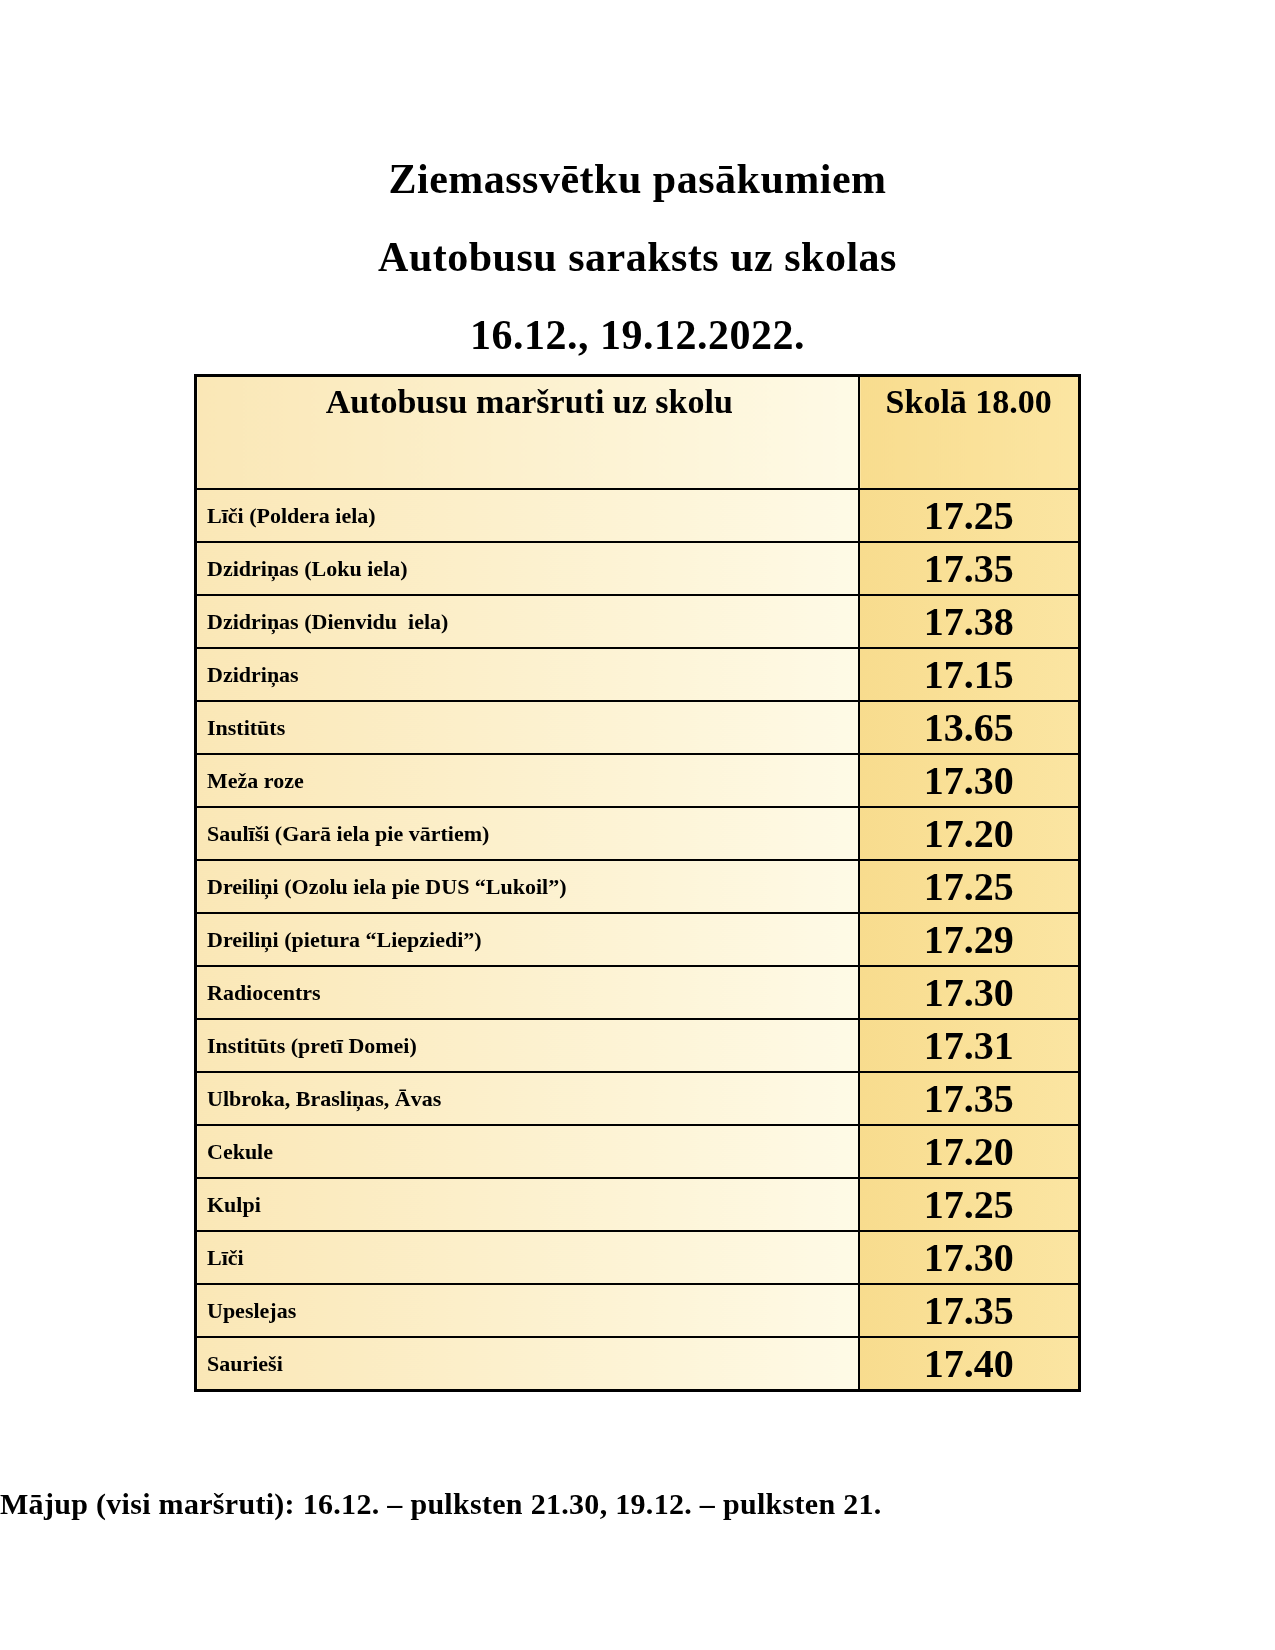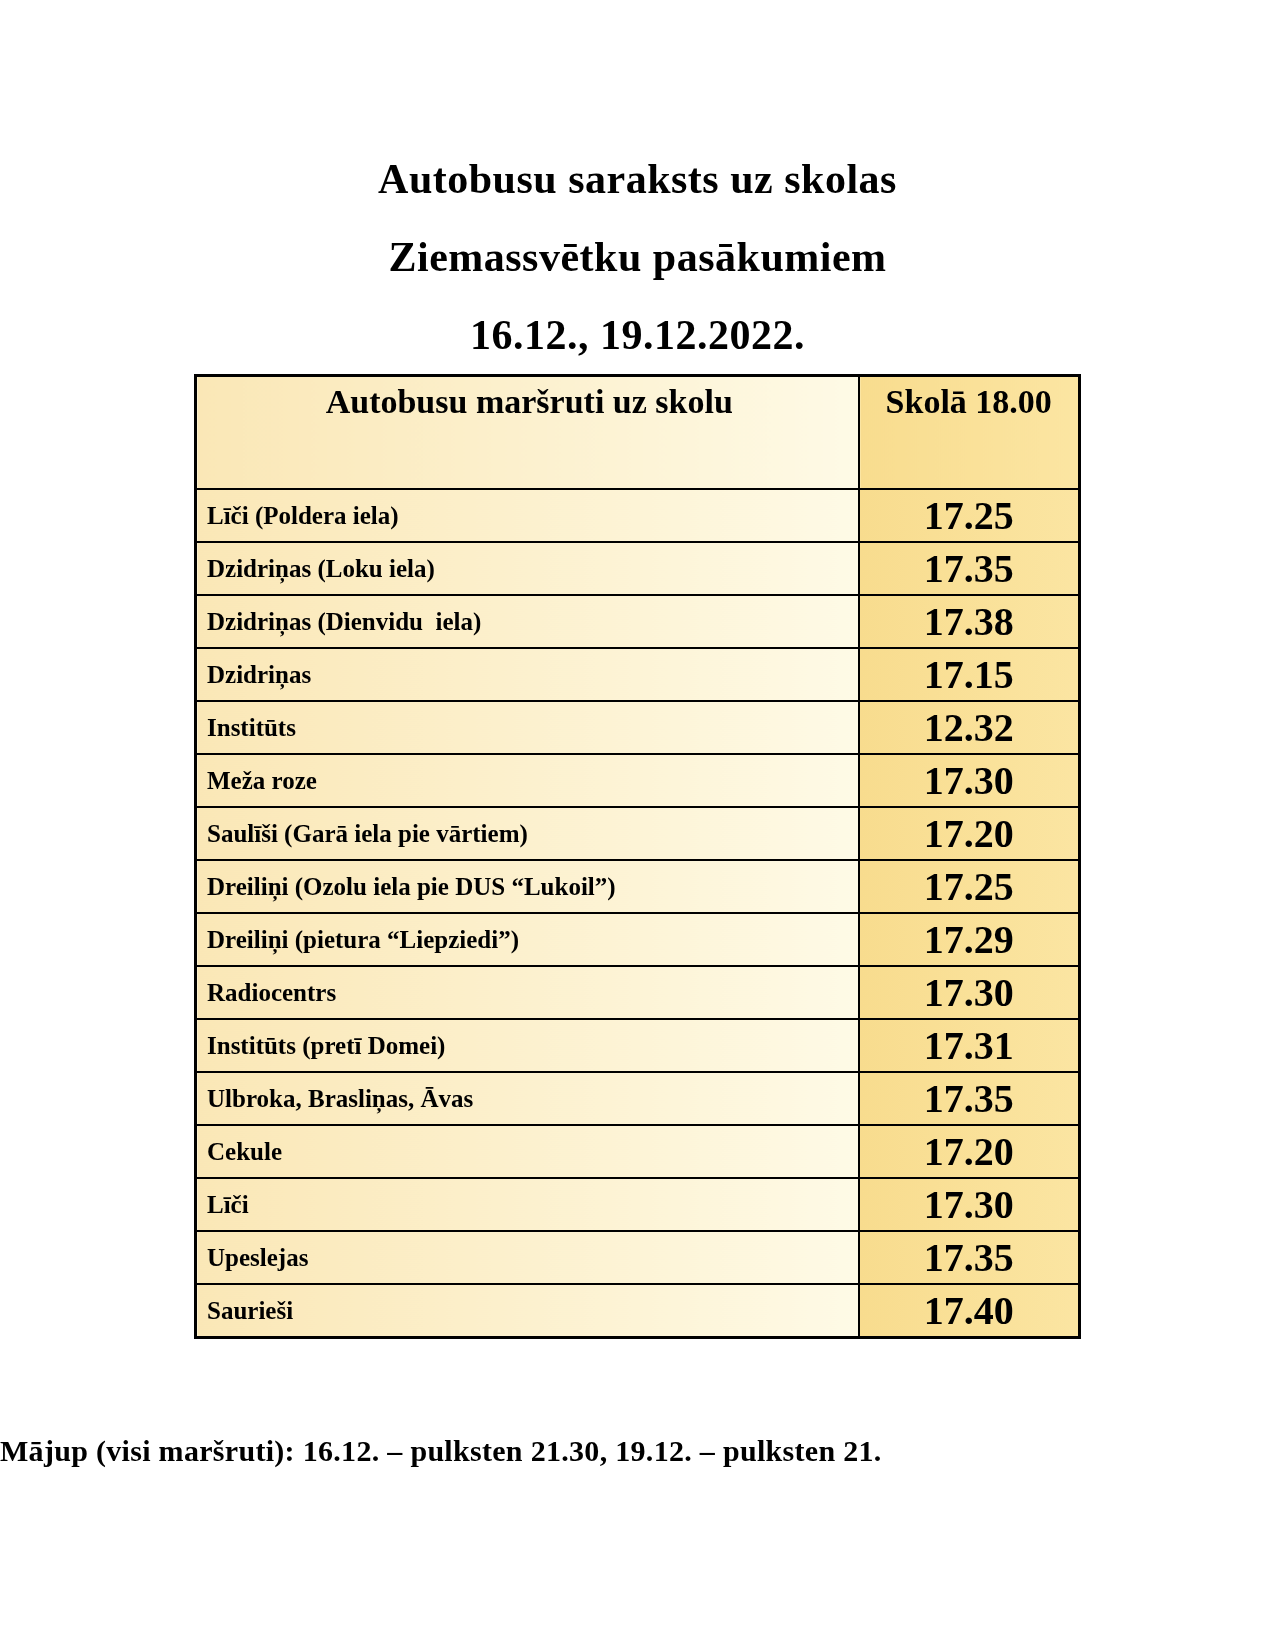--- a/index.html
+++ b/index.html
@@ -34,21 +34,21 @@
   table.schedule td {
     border: 2px solid #000000;
     font-weight: bold;
     overflow: hidden;
   }
   col.routes-col { width: 663px; }
   col.time-col   { width: 221px; }
   td.route-cell {
     background: linear-gradient(to right, #fae7b6, #fefae6);
     text-align: left;
-    font-size: 25px;
+    font-size: 22px;
     padding: 2px 6px 2px 10px;
     height: 42px;
     white-space: pre-wrap;
   }
   td.time-cell {
     background: linear-gradient(to right, #f8dc8e, #fbe5a2);
     text-align: center;
     font-size: 40px;
     padding: 2px 4px;
     height: 42px;
@@ -68,22 +68,22 @@
     text-align: left;
     font-size: 30px;
     font-weight: bold;
     letter-spacing: 0.3px;
   }
 </style>
 </head>
 <body>
 
 <div class="title-block">
+  <div class="title-line">Ziemassvētku pasākumiem</div>
   <div class="title-line">Autobusu saraksts uz skolas</div>
-  <div class="title-line">Ziemassvētku pasākumiem</div>
   <div class="title-line">16.12., 19.12.2022.</div>
 </div>
 
 <table class="schedule">
   <colgroup>
     <col class="routes-col">
     <col class="time-col">
   </colgroup>
   <tbody>
     <tr class="header-row">
@@ -101,21 +101,21 @@
       <tr>
         <td class="route-cell">Dzidriņas (Dienvidu  iela)</td>
         <td class="time-cell">17.38</td>
       </tr>
       <tr>
         <td class="route-cell">Dzidriņas</td>
         <td class="time-cell">17.15</td>
       </tr>
       <tr>
         <td class="route-cell">Institūts</td>
-        <td class="time-cell">12.32</td>
+        <td class="time-cell">13.65</td>
       </tr>
       <tr>
         <td class="route-cell">Meža roze</td>
         <td class="time-cell">17.30</td>
       </tr>
       <tr>
         <td class="route-cell">Saulīši (Garā iela pie vārtiem)</td>
         <td class="time-cell">17.20</td>
       </tr>
       <tr>
@@ -136,20 +136,24 @@
       </tr>
       <tr>
         <td class="route-cell">Ulbroka, Brasliņas, Āvas</td>
         <td class="time-cell">17.35</td>
       </tr>
       <tr>
         <td class="route-cell">Cekule</td>
         <td class="time-cell">17.20</td>
       </tr>
       <tr>
+        <td class="route-cell">Kulpi</td>
+        <td class="time-cell">17.25</td>
+      </tr>
+      <tr>
         <td class="route-cell">Līči</td>
         <td class="time-cell">17.30</td>
       </tr>
       <tr>
         <td class="route-cell">Upeslejas</td>
         <td class="time-cell">17.35</td>
       </tr>
       <tr>
         <td class="route-cell">Saurieši</td>
         <td class="time-cell">17.40</td>

